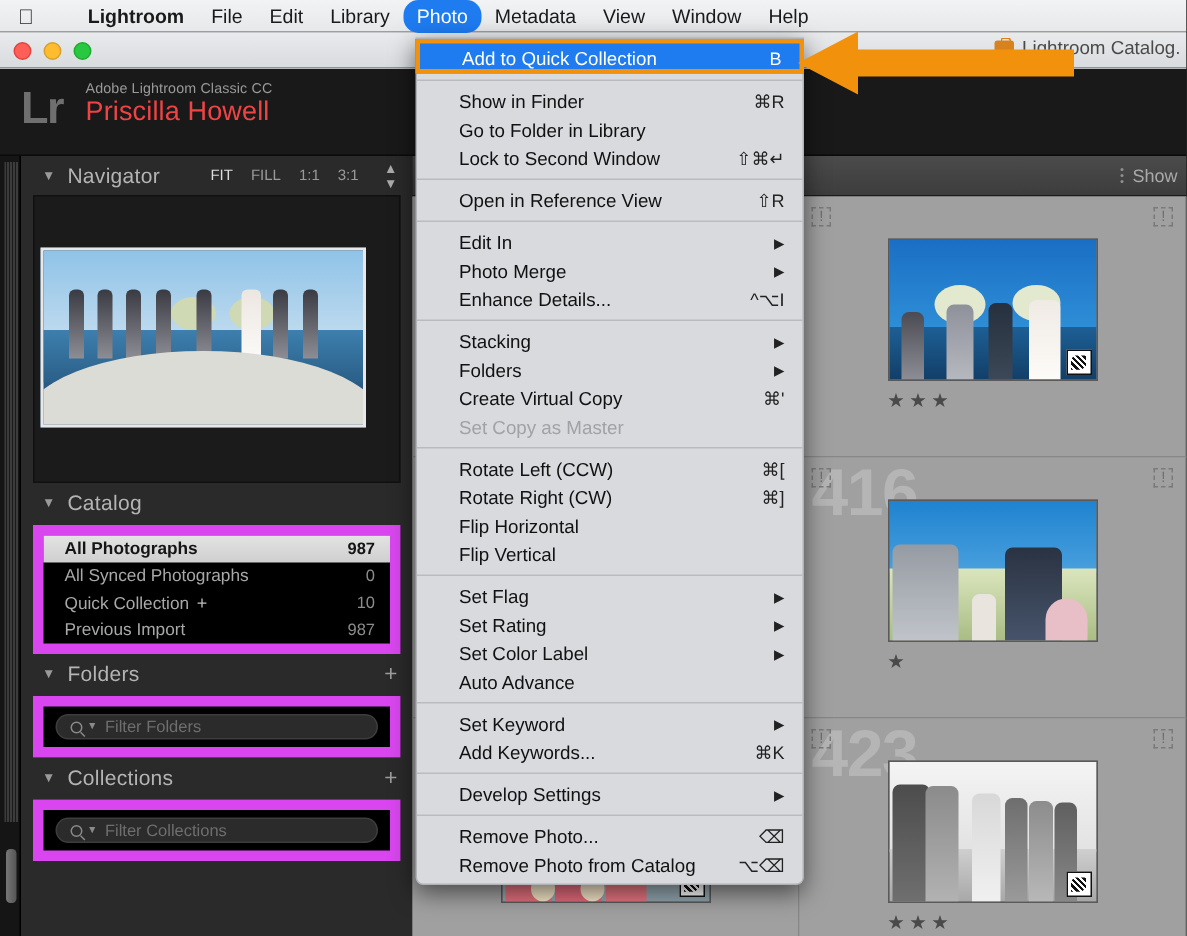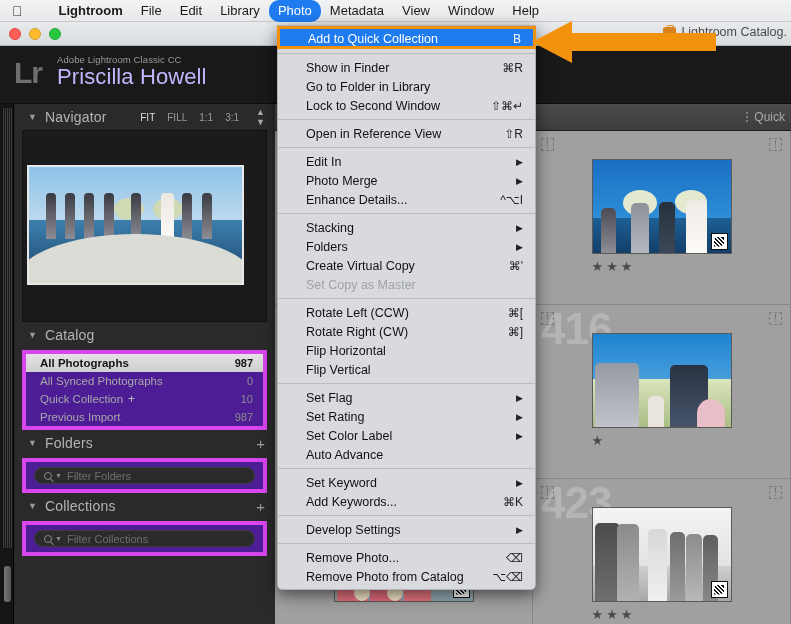--- a/index.html
+++ b/index.html
@@ -63,21 +63,21 @@
     background: #191919;
     border-bottom: 1px solid #0b0b0b;
   }
   .lr-logo {
     position: absolute; left: 14px; top: 12px;
     font-size: 30px; font-weight: bold; color: #6f6f6f;
     letter-spacing: -1px; line-height: 1;
   }
   .id-plate { position: absolute; left: 57px; top: 8px; }
   .id-top { font-size: 9.5px; color: #9a9a9a; letter-spacing: .1px; }
-  .id-name { font-size: 22px; color: #c4b5fd; margin-top: -1px; letter-spacing: .1px; }
+  .id-name { font-size: 18px; color: #ef4444; margin-top: -1px; letter-spacing: .1px; }
 
   
   .left-edge {
     position: absolute; left: 0; top: 58px; width: 14px; height: 520px;
     background: #151515;
     border-right: 1px solid #000;
   }
   .edge-lines {
     position: absolute; left: 3px; top: 4px; width: 9px; height: 440px;
     background: repeating-linear-gradient(90deg,#3c3c3c 0 1px,#1a1a1a 1px 2px);
@@ -119,22 +119,22 @@
   .wed-ppl { position:absolute; bottom:38%; width:100%; height:40%; }
   .wed-ppl i {
     position:absolute; bottom:0; width:10px; height:100%;
     background: linear-gradient(#3a3a42,#8d8d95); border-radius:4px 4px 0 0;
   }
   .wed-bride { background: linear-gradient(#ece6e0,#fbfaf8) !important; width:13px !important; }
   .wed-bush { position:absolute; width:30px; height:22px; background:#cfd9b4;
     border-radius:50%; bottom: 54%; }
 
   .cat-list, .fold-box, .coll-box {
-    margin: 2px 8px 0; background: #4c1d95;
-    border: 4px solid #d946ef;
+    margin: 2px 8px 0; background: #000000;
+    border: 7px solid #d946ef;
   }
   .cat-row {
     display: flex; align-items: center; height: 18px;
     padding: 0 10px 0 14px; font-size: 11.5px; color: #a8a8a8;
   }
   .cat-row.selected { background: linear-gradient(#e3e3e3,#cfcfcf); color: #151515; font-weight: bold; }
   .cat-row .lbl { flex: 1; white-space: nowrap; }
   .cat-row .cnt { font-size: 11px; color: #8c8c8c; }
   .cat-row.selected .cnt { color: #151515; }
   .qc-plus { color: #bdbdbd; margin-left: 5px; font-size: 12px; }
@@ -407,21 +407,21 @@
       </div>
     </div>
 
     <div class="grid-area">
       <div class="grid-toolbar">
         <span class="grip">
             <b></b>
             <b></b>
             <b></b>
           </span>
-        <span class="tb-label">Quick</span>
+        <span class="tb-label">Show</span>
       </div>
 
       <div class="grid-cells">
 
         <div class="cell">
           <span class="flag-box l">!</span>
           <span class="flag-box r">!</span>
           <div class="thumb-wrap">
             <div class="ph">
               <div class="ph-sky" style="background:linear-gradient(#cfc9bb,#b7ae9e)"></div>

